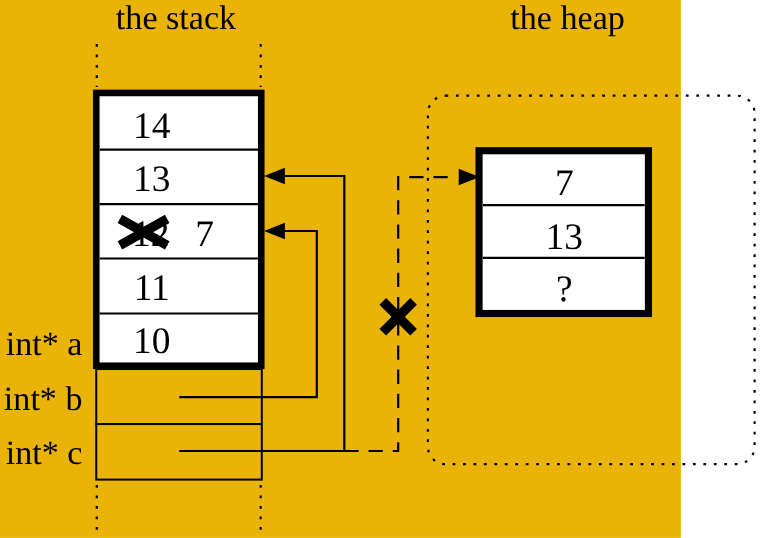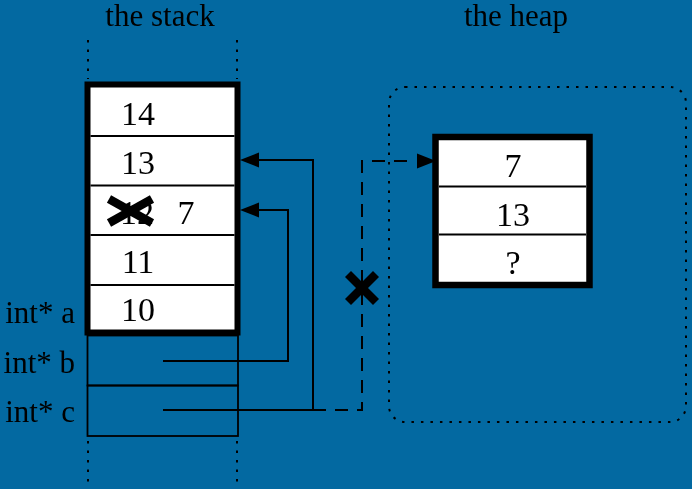--- a/index.html
+++ b/index.html
@@ -1,16 +1,16 @@
 <!DOCTYPE html>
 <html><head>
 <meta charset="utf-8">
 <style>
   html, body { margin: 0; padding: 0; background: #ffffff; }
-  .page { width: 692px; height: 489px; position: relative; background: #0369a1; }
+  .page { width: 619px; height: 489px; position: relative; background: #eab308; }
   svg { display: block; }
   .t-title  { font-family: "Liberation Serif", "DejaVu Serif", serif; font-size: 31px; fill: #000; }
   .t-num    { font-family: "Liberation Serif", "DejaVu Serif", serif; font-size: 34px; fill: #000; }
   .t-label  { font-family: "Liberation Serif", "DejaVu Serif", serif; font-size: 31px; fill: #000; }
   .thick       { fill: #ffffff; stroke: #000000; stroke-width: 6; }
   .thick-heap  { fill: #ffffff; stroke: #000000; stroke-width: 6.5; }
   .sep         { stroke: #000000; stroke-width: 2; }
   .thin-rect   { fill: none; stroke: #000000; stroke-width: 1.8; }
   .wire        { fill: none; stroke: #000000; stroke-width: 2; }
   .dashed      { stroke-dasharray: 13 9; }

